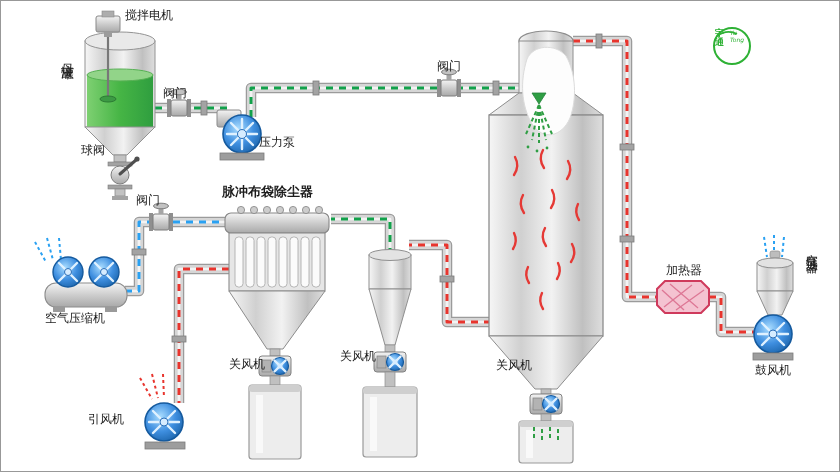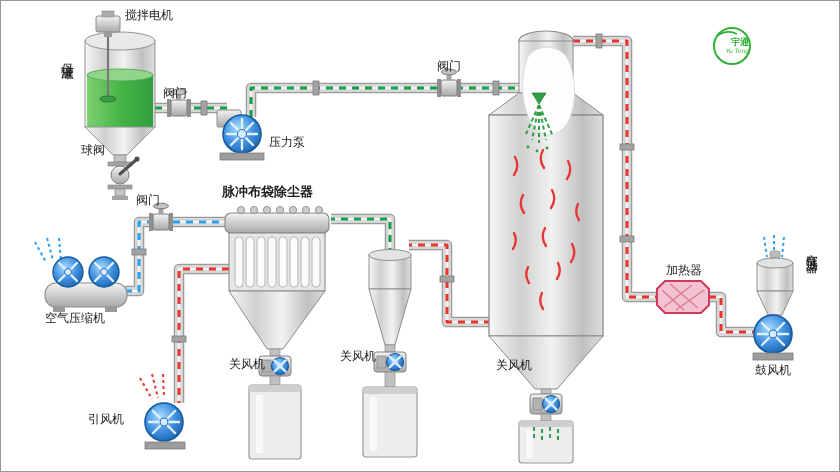--- a/index.html
+++ b/index.html
@@ -5,21 +5,21 @@
   html,body{margin:0;padding:0;background:#fff;}
   .stage{position:relative;width:840px;height:472px;background:#ffffff;border:1px solid #989898;
          box-sizing:border-box;overflow:hidden;font-family:"DejaVu Sans","Liberation Sans",sans-serif;}
   .stage svg{position:absolute;left:0;top:0;}
   .lbl{position:absolute;font-size:12px;color:#1c1c1c;white-space:nowrap;line-height:1.15;}
   .vlbl{writing-mode:vertical-rl;text-orientation:upright;letter-spacing:2px;}
   .bagfilter-lbl{font-size:13px;font-weight:bold;margin-top:7px;}
   .company{position:absolute;left:700px;top:63px;font-size:17px;font-weight:bold;color:#1766b3;letter-spacing:3px;}
   .title{position:absolute;left:588px;top:435px;font-size:21px;font-weight:bold;color:#1c2a6e;letter-spacing:1px;}
   .logo{position:absolute;left:712px;top:26px;width:38px;height:38px;border:2px solid #2eb135;border-radius:50%;
-        box-sizing:border-box;display:flex;flex-direction:column;align-items:flex-end;justify-content:center;background:#fff;}
+        box-sizing:border-box;display:flex;flex-direction:row;align-items:flex-start;justify-content:center;background:#fff;}
   .logo .swoosh{line-height:0;}
   .logo .t1{font-size:9px;font-weight:bold;color:#2eb135;line-height:1;}
   .logo .t2{font-size:6px;color:#2eb135;font-style:italic;line-height:1.2;}
   
   .pe{fill:none;stroke:#9b9b9b;stroke-width:10.5;stroke-linejoin:round;}
   .pb{fill:none;stroke:#d6d6d6;stroke-width:8;stroke-linejoin:round;}
   .ph{fill:none;stroke:#f3f3f3;stroke-width:2.6;stroke-linejoin:round;}
   .pd{fill:none;stroke-width:3;stroke-dasharray:7 6;stroke-linejoin:round;}
   .dg{stroke:#12a14b;} .dr{stroke:#e8352e;} .db{stroke:#2aa1f2;}
   .sg{stroke:#2f9e44;stroke-width:2;stroke-dasharray:4 3;fill:none;}
@@ -357,21 +357,21 @@
   <line class="bl" x1="757" y1="333" x2="787" y2="333"></line>
   <circle cx="772" cy="333" r="4" fill="#d6ecff" stroke="#2c6fb8"></circle>
   <rect x="752" y="352" width="40" height="7" fill="#9d9d9d" stroke="#7c7c7c" stroke-width=".8"></rect>
 </g>
 </svg>
 
 <div class="lbl" style="left:124px;top:8px">搅拌电机</div>
 <div class="lbl vlbl" style="left:58px;top:52px;font-size:13px">母液罐</div>
 <div class="lbl" style="left:80px;top:143px">球阀</div>
 <div class="lbl" style="left:162px;top:86px">阀门</div>
-<div class="lbl" style="left:268px;top:135px">压力泵</div>
+<div class="lbl" style="left:258px;top:135px">压力泵</div>
 <div class="lbl" style="left:436px;top:59px">阀门</div>
 <div class="lbl bagfilter-lbl" style="left:221px;top:177px">脉冲布袋除尘器</div>
 <div class="lbl" style="left:135px;top:193px">阀门</div>
 <div class="lbl" style="left:44px;top:311px">空气压缩机</div>
 <div class="lbl" style="left:87px;top:412px">引风机</div>
 <div class="lbl" style="left:228px;top:357px">关风机</div>
 <div class="lbl" style="left:339px;top:349px">关风机</div>
 <div class="lbl" style="left:495px;top:358px">关风机</div>
 <div class="lbl" style="left:665px;top:263px">加热器</div>
 <div class="lbl vlbl" style="left:803px;top:243px">空气过滤器</div>

